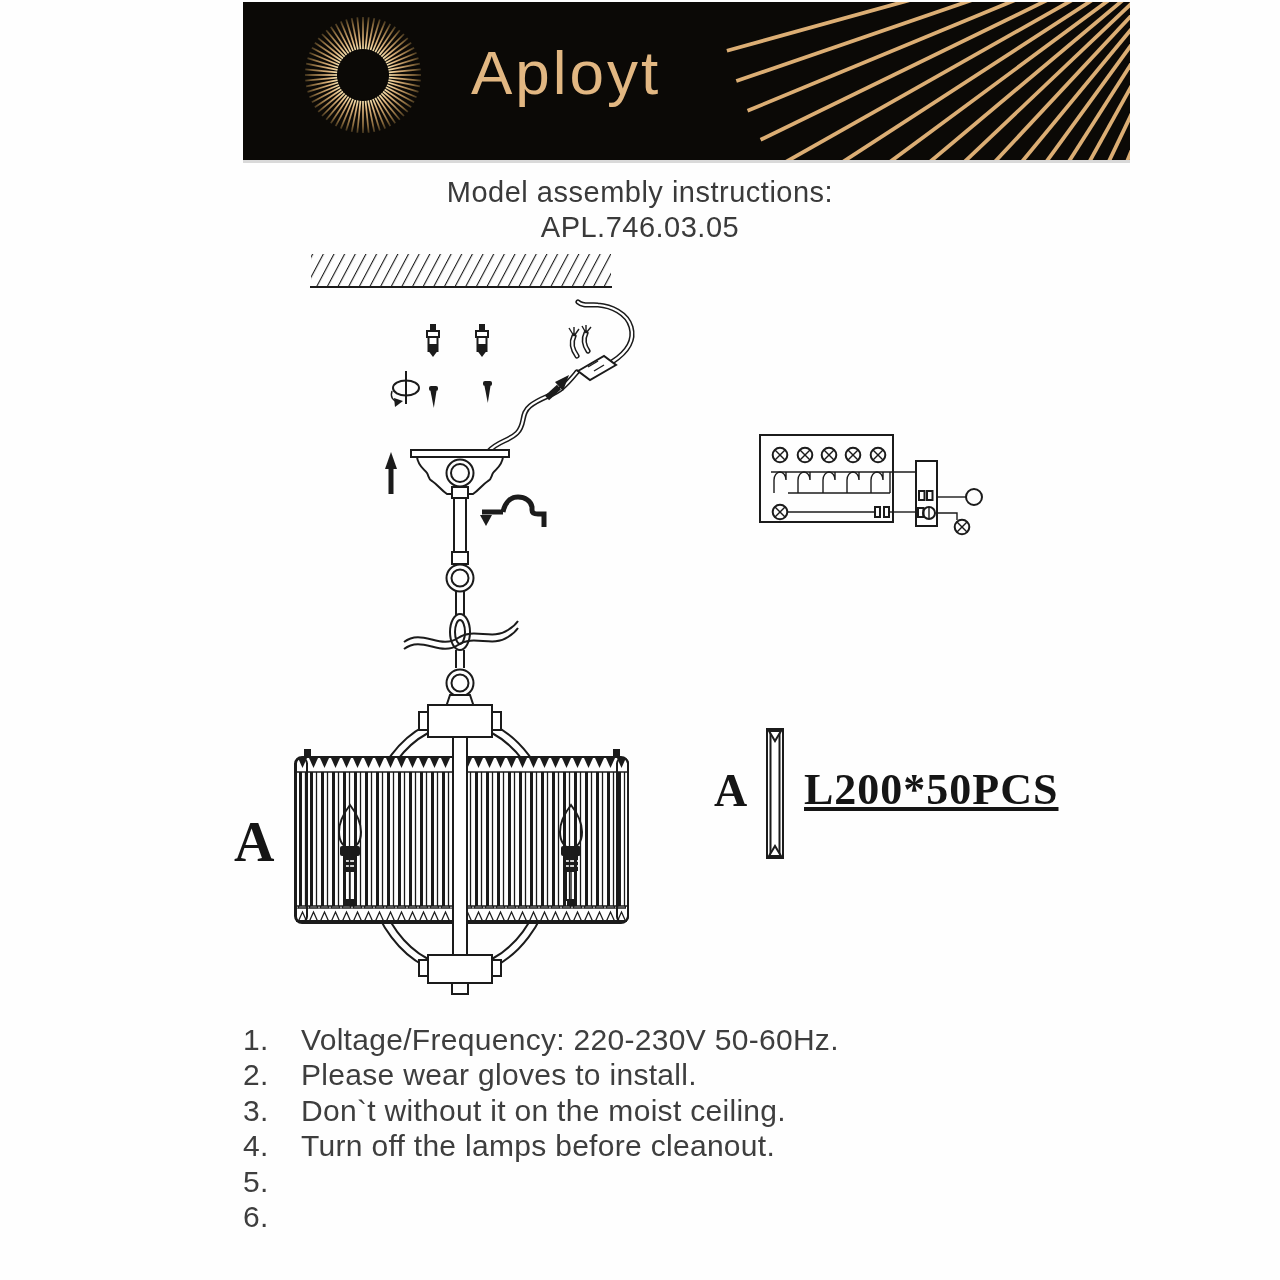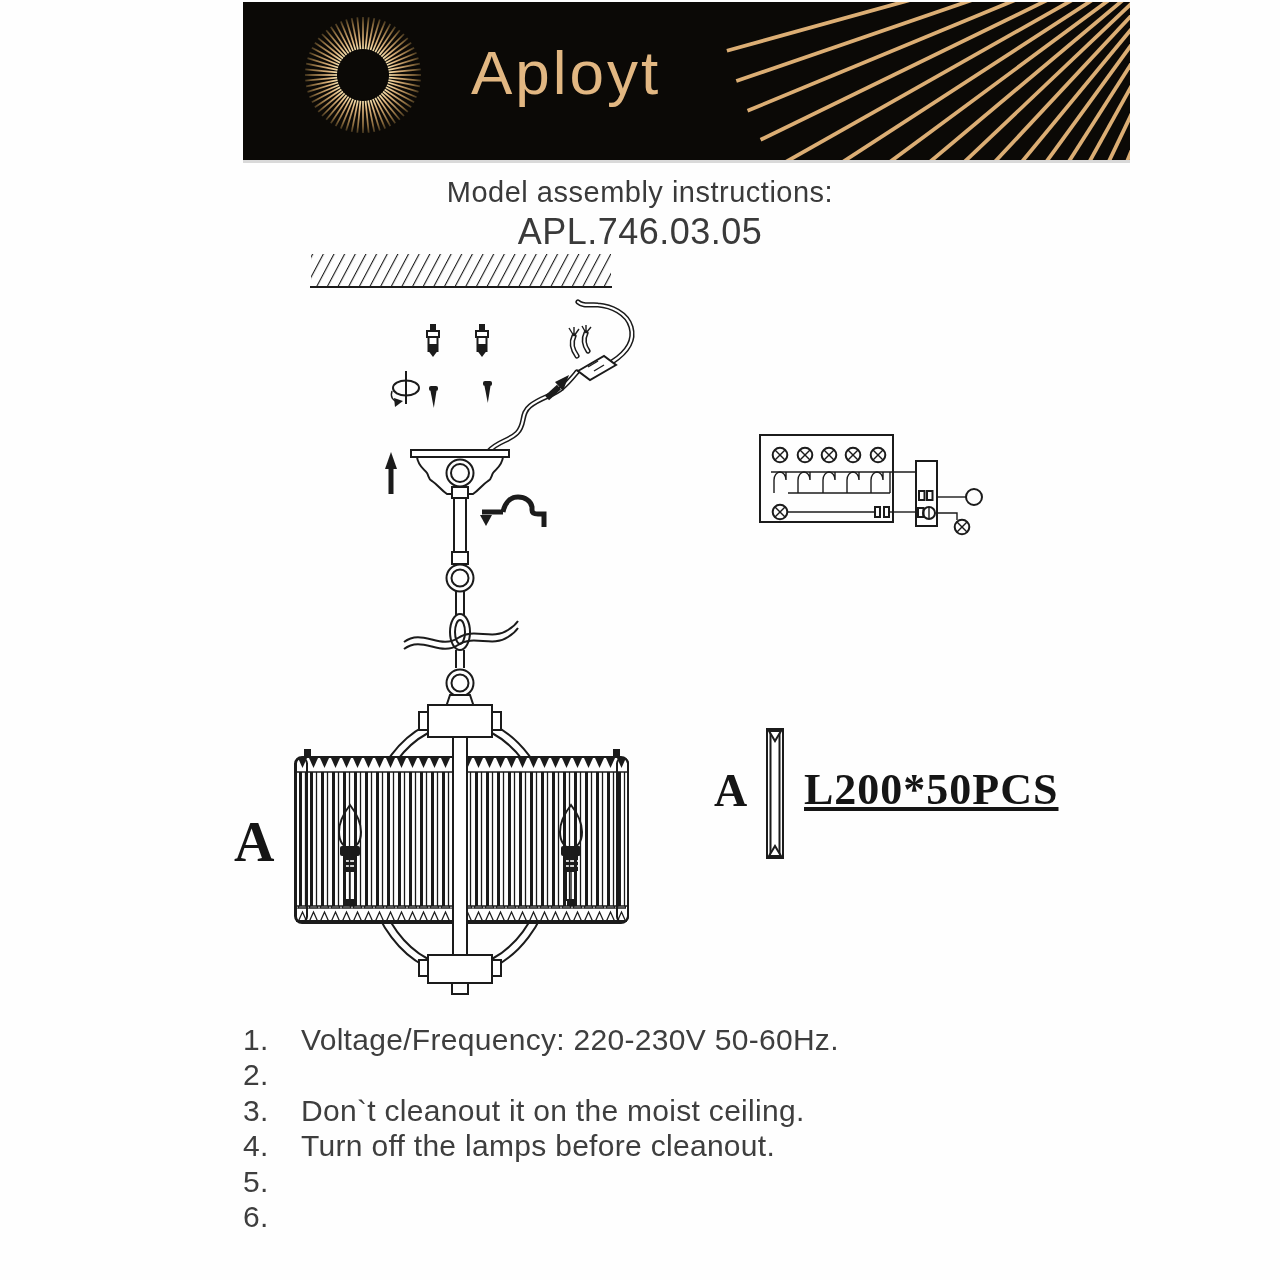--- a/index.html
+++ b/index.html
@@ -8,21 +8,21 @@
   .abs{position:absolute;}
   
   .banner{left:195px;top:2px;width:887px;height:158px;background:#0b0906;
           border-bottom:3px solid #d9d9d9;overflow:hidden;margin-left:48px;}
   .banner svg{position:absolute;left:0;top:0;}
   .wordmark{position:absolute;left:228px;top:40px;font-size:62px;font-weight:300;
             letter-spacing:3px;color:#e2b782;line-height:1;}
   
   .title-line{left:0;top:176px;width:1280px;text-align:center;font-size:29px;
               color:#3a3a3a;letter-spacing:0.5px;}
-  .model-line{left:0;top:211px;width:1280px;text-align:center;font-size:36px;
+  .model-line{left:0;top:211px;width:1280px;text-align:center;font-size:29px;
               color:#3a3a3a;letter-spacing:0.5px;}
   
   .seriflbl{font-family:"Liberation Serif",serif;font-weight:bold;color:#151515;line-height:1;}
   .lbl-a-main{left:234px;top:814px;font-size:56px;}
   .lbl-a-detail{left:714px;top:768px;font-size:46px;}
   .lbl-spec{left:804px;top:768px;font-size:44px;letter-spacing:1px;text-decoration:underline;}
   
   .instructions{left:243px;top:1022px;width:830px;}
   .inst-row{display:flex;font-size:30px;color:#3e3e3e;line-height:35.4px;letter-spacing:0.3px;}
   .inst-num{width:34px;flex:0 0 34px;}
@@ -304,24 +304,25 @@
   <div class="abs seriflbl lbl-a-detail">A</div>
   <div class="abs seriflbl lbl-spec">L200*50PCS</div>
 
   <div class="abs instructions">
     <div class="inst-row">
       <span class="inst-num">1.</span>
       <span class="inst-text">Voltage/Frequency: 220-230V 50-60Hz.</span>
     </div>
     <div class="inst-row">
       <span class="inst-num">2.</span>
+      <span class="inst-text">Please wear gloves to install.</span>
     </div>
     <div class="inst-row">
       <span class="inst-num">3.</span>
-      <span class="inst-text">Don`t cleanout it on the moist ceiling.</span>
+      <span class="inst-text">Don`t without it on the moist ceiling.</span>
     </div>
     <div class="inst-row">
       <span class="inst-num">4.</span>
       <span class="inst-text">Turn off the lamps before cleanout.</span>
     </div>
     <div class="inst-row">
       <span class="inst-num">5.</span>
     </div>
     <div class="inst-row">
       <span class="inst-num">6.</span>

